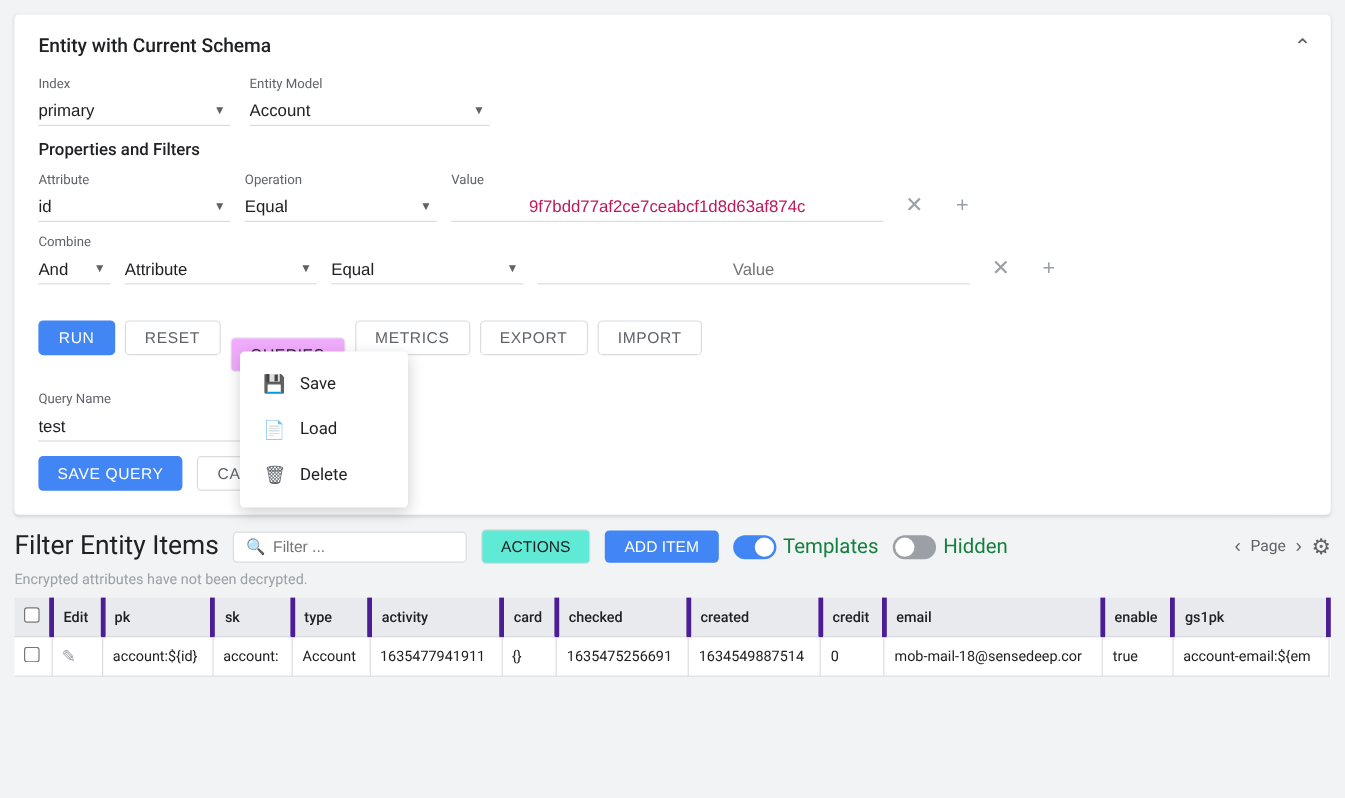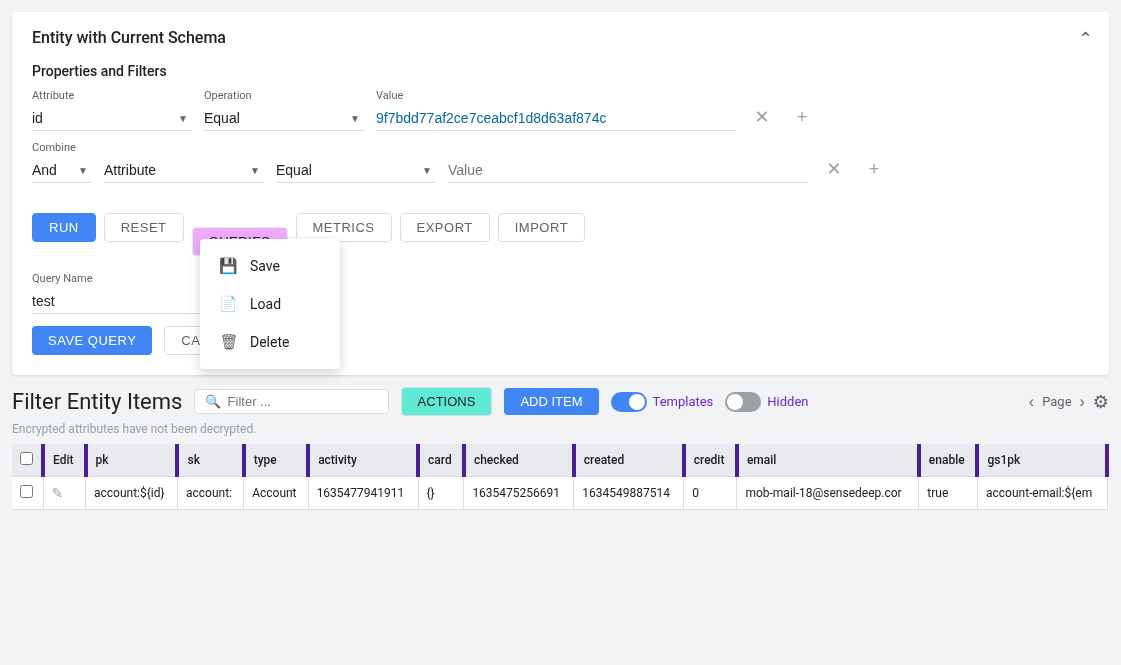--- a/index.html
+++ b/index.html
@@ -75,23 +75,24 @@
       position: absolute;
       right: 4px;
       pointer-events: none;
     }
 
     .form-input {
       border: none;
       border-bottom: 1px solid #dadce0;
       padding: 4px 0;
       font-size: 14px;
-      color: #0369a1;
+      color: #be185d;
       background: transparent;
       min-width: 300px;
+      text-align: center;
     }
 
     .section-title {
       font-size: 14px;
       font-weight: 500;
       margin-bottom: 10px;
       margin-top: 4px;
     }
 
     .filter-row {
@@ -286,22 +287,22 @@
       font-size: 13px;
       font-weight: 500;
       cursor: pointer;
       text-transform: uppercase;
     }
 
     .toggle-group {
       display: flex;
       align-items: center;
       gap: 6px;
-      font-size: 13px;
-      color: #6d28d9;
+      font-size: 17px;
+      color: #15803d;
     }
 
     .toggle {
       width: 36px;
       height: 20px;
       border-radius: 10px;
       position: relative;
       cursor: pointer;
     }
 
@@ -390,20 +391,38 @@
       font-size: 14px;
     }
   </style>
 </head>
 <body>
 
 <div class="panel">
   <div class="panel-title">Entity with Current Schema</div>
   <button class="panel-collapse-btn">⌃</button>
 
+  <div class="form-row">
+    <div class="form-group">
+      <label class="form-label">Index</label>
+      <div class="select-wrapper">
+        <select class="form-select">
+          <option>primary</option>
+        </select>
+      </div>
+    </div>
+    <div class="form-group">
+      <label class="form-label">Entity Model</label>
+      <div class="select-wrapper">
+        <select class="form-select" style="min-width:200px;">
+          <option>Account</option>
+        </select>
+      </div>
+    </div>
+  </div>
 
   <div class="section-title">Properties and Filters</div>
 
   <div class="filter-row">
     <div class="form-group">
       <label class="form-label">Attribute</label>
       <div class="select-wrapper">
         <select class="form-select">
           <option>id</option>
         </select>

